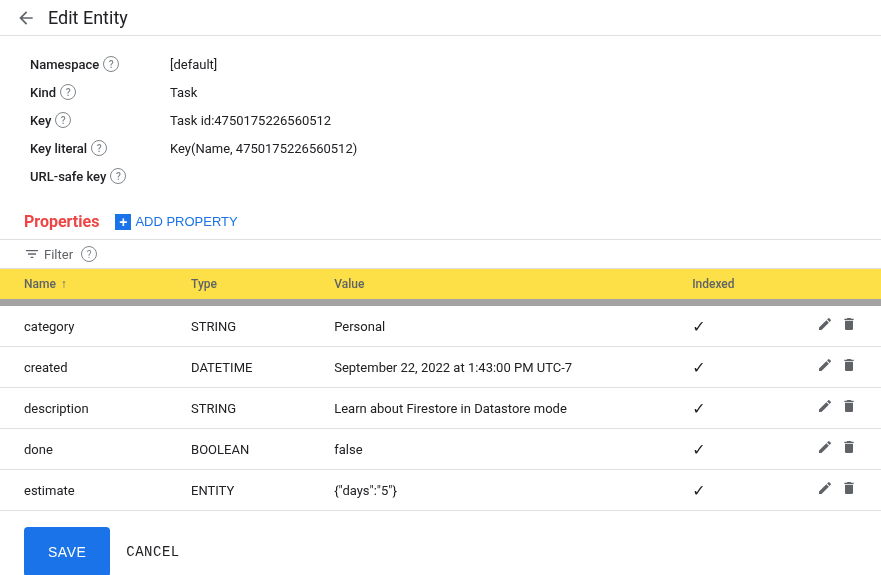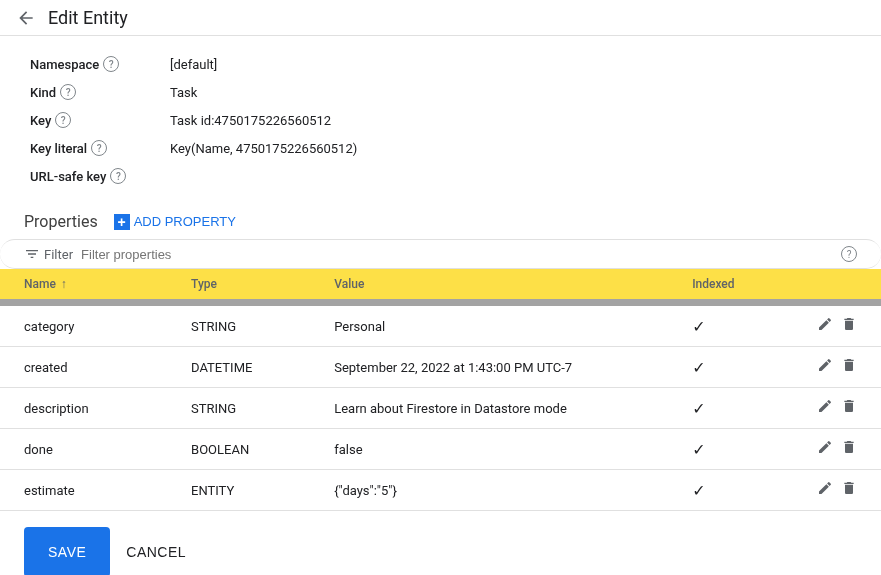--- a/index.html
+++ b/index.html
@@ -73,22 +73,22 @@
 
     
     .properties-header {
       display: flex;
       align-items: center;
       padding: 12px 24px 8px 24px;
       gap: 16px;
     }
     .properties-title {
       font-size: 16px;
-      font-weight: 400;
-      color: #404040;
+      font-weight: 700;
+      color: #ef4444;
     }
     .add-property-btn {
       display: flex;
       align-items: center;
       gap: 4px;
       color: #1a73e8;
       font-size: 13px;
       font-weight: 500;
       cursor: pointer;
       border: none;
@@ -108,21 +108,20 @@
     }
 
     
     .filter-bar {
       display: flex;
       align-items: center;
       padding: 6px 24px;
       border-top: 1px solid #e0e0e0;
       border-bottom: 1px solid #e0e0e0;
       gap: 8px;
-      border-radius: 15px;
     }
     .filter-icon {
       color: #5f6368;
       font-size: 13px;
       display: flex;
       align-items: center;
       gap: 4px;
     }
     .filter-input {
       border: none;
@@ -215,20 +214,21 @@
       letter-spacing: 0.5px;
     }
     .btn-cancel {
       background: none;
       border: none;
       color: #202124;
       font-size: 14px;
       font-weight: 500;
       cursor: pointer;
       letter-spacing: 0.5px;
+      font-family: Liberation Mono, monospace;
     }
   </style>
 </head>
 <body>
 
 <div class="header">
   <span class="header-back">
     <svg width="20" height="20" viewBox="0 0 24 24" fill="#5f6368">
         <path d="M20 11H7.83l5.59-5.59L12 4l-8 8 8 8 1.41-1.41L7.83 13H20v-2z"></path>
       </svg>
@@ -281,21 +281,20 @@
   </button>
 </div>
 
 <div class="filter-bar">
   <span class="filter-icon">
     <svg width="16" height="16" viewBox="0 0 24 24" fill="#5f6368">
         <path d="M10 18h4v-2h-4v2zM3 6v2h18V6H3zm3 7h12v-2H6v2z"></path>
       </svg>
     <span>Filter</span>
   </span>
-  <input class="filter-input" type="text" placeholder="Filter properties" style="">
   <span class="filter-help">?</span>
 </div>
 
 <table class="props-table">
   <thead>
     <tr>
       <th>
         <span>Name</span>
         <span class="sort-icon">↑</span>
       </th>

